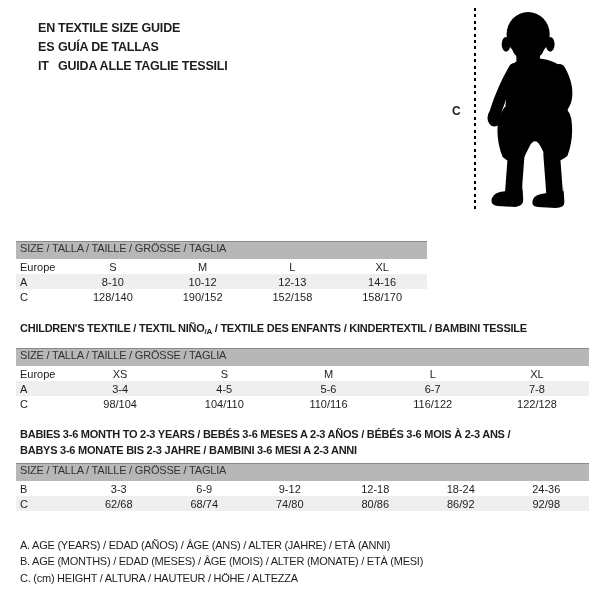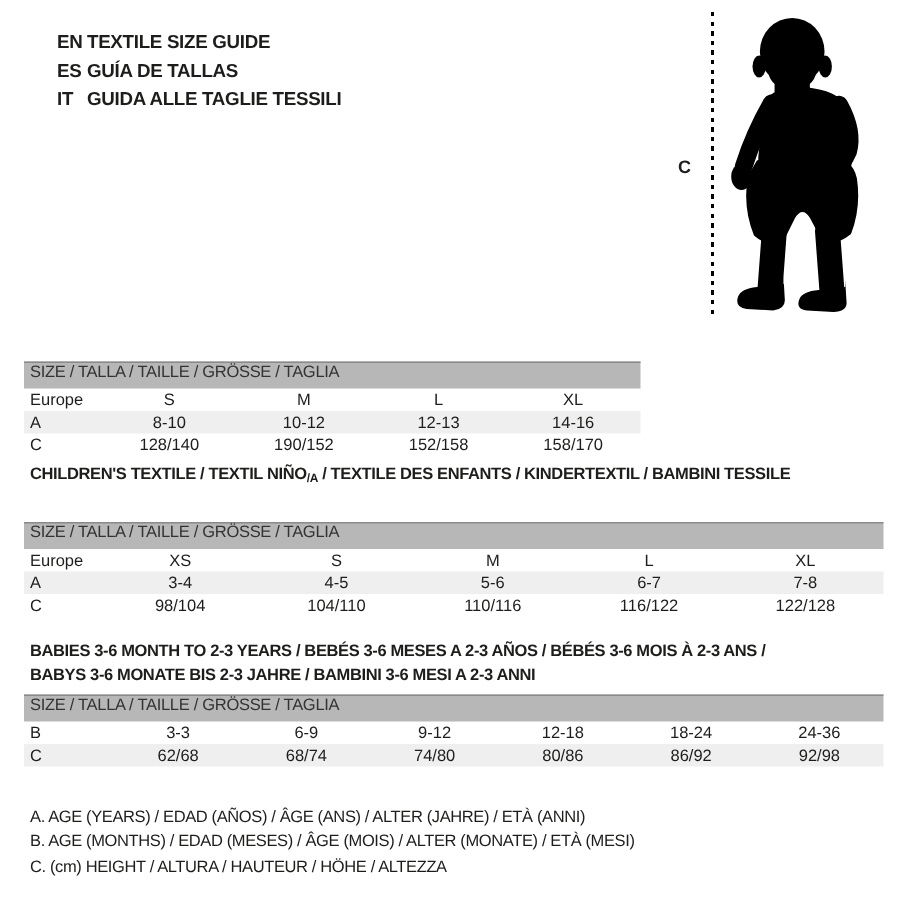--- a/index.html
+++ b/index.html
@@ -121,21 +121,21 @@
     </div>
     <div class="trow">
       <div class="cell lbl">C</div>
       <div class="cell">128/140</div>
       <div class="cell">190/152</div>
       <div class="cell">152/158</div>
       <div class="cell">158/170</div>
     </div>
   </div>
 
-  <div class="tbl-title" style="top:308px">
+  <div class="tbl-title" style="top:320px">
     <span>CHILDREN'S TEXTILE / TEXTIL NIÑO</span><span class="subsc">/A</span><span> / TEXTILE DES ENFANTS / KINDERTEXTIL / BAMBINI TESSILE</span>
   </div>
   <div class="size-table t2" style="top:348px">
     <div class="size-bar">SIZE / TALLA / TAILLE / GRÖSSE / TAGLIA</div>
     <div class="trow">
       <div class="cell lbl">Europe</div>
       <div class="cell">XS</div>
       <div class="cell">S</div>
       <div class="cell">M</div>
       <div class="cell">L</div>

